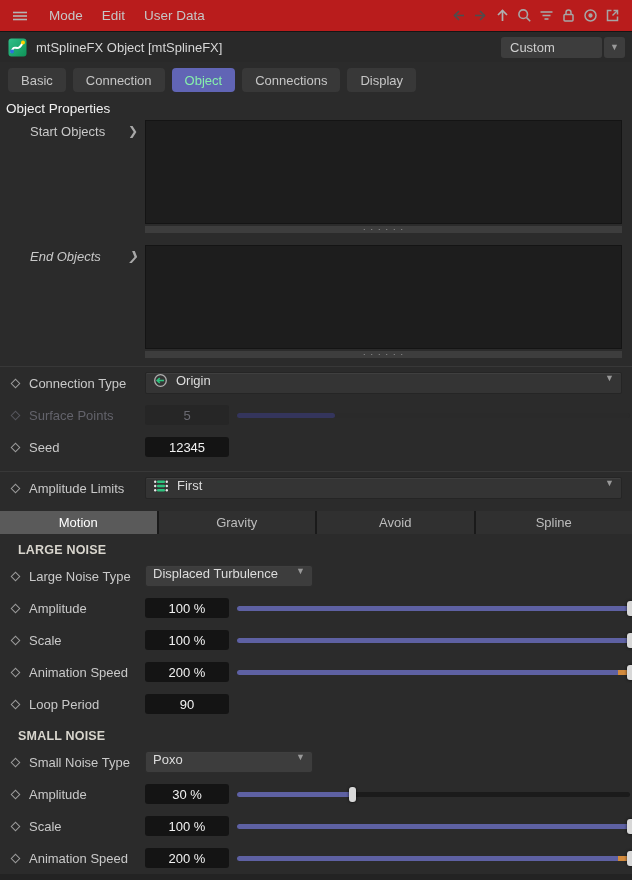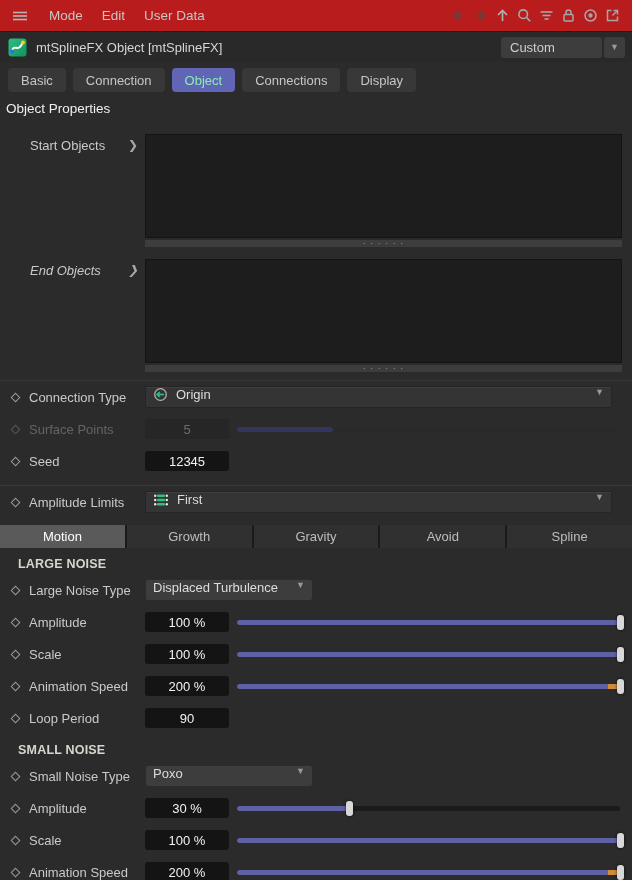--- a/index.html
+++ b/index.html
@@ -21,30 +21,30 @@
   .preset-btn{width:21px;height:21px;background:#3d3d3d;border-radius:3px;display:flex;align-items:center;justify-content:center;color:#9a9a9a;font-size:9px;}
 
   
   .tab-row{display:flex;gap:7px;padding:6px 8px 4px;flex:none;}
   .tab{padding:0 13px;height:24px;display:flex;align-items:center;background:#383838;border-radius:4px;color:#c6c6c6;font-size:13px;cursor:default;}
   .tab.active{background:#6165b5;color:#86efac;}
 
   .props-heading{margin:5px 0 2px 6px;color:#f0f0f0;font-size:13.5px;flex:none;}
 
   
-  .obj-row{display:flex;margin-top:16px;flex:none;}
+  .obj-row{display:flex;margin-top:2px;flex:none;}
   .obj-label-col{width:145px;flex:none;display:flex;align-items:flex-start;padding-top:4px;color:#c9c9c9;}
   .obj-label{margin-left:30px;white-space:nowrap;}
   .obj-chev{margin-left:auto;margin-right:7px;color:#a8a8a8;font-size:12px;}
   .obj-box{flex:1;height:104px;background:#1d1d1d;border:1px solid #141414;margin-right:10px;}
   .grip{height:7px;background:#3d3d3d;margin:2px 10px 0 145px;flex:none;display:flex;align-items:center;justify-content:center;}
   .grip::before{content:"· · · · · ·";color:#9a9a9a;font-size:9px;line-height:5px;letter-spacing:1px;}
 
   
-  .prow{display:flex;align-items:center;height:22px;margin:5px 0;padding-right:10px;flex:none;}
+  .prow{display:flex;align-items:center;height:22px;margin:5px 0;flex:none;}
   .label-col{width:145px;flex:none;display:flex;align-items:center;color:#c9c9c9;}
   .diamond{width:7px;height:7px;border:1px solid #9b9b9b;transform:rotate(45deg);margin-left:12px;flex:none;}
   .label-text{margin-left:10px;white-space:nowrap;}
   .prow.disabled .label-col{color:#63636b;}
   .prow.disabled .diamond{border-color:#55555c;}
 
   .valuebox{width:84px;height:20px;flex:none;background:#141414;border-radius:3px;color:#f2f2f2;display:flex;align-items:center;justify-content:center;}
   .prow.disabled .valuebox{background:#262626;color:#6a6a72;}
 
   .dd{height:22px;background:#343434;border:1px solid #252525;border-radius:2px;display:flex;align-items:flex-start;padding:0 7px;color:#dcdcdc;box-shadow:inset 0 1px 0 #3f3f3f;}
@@ -280,21 +280,20 @@
             </g>
         </svg>
       </span>
       <span class="dd-label">First</span>
       <span class="dd-arrow">▼</span>
     </div>
   </div>
 
   <div class="mode-tabs">
     <div class="mode-tab active">Motion</div>
-    <div class="mode-tab">Growth</div>
     <div class="mode-tab">Gravity</div>
     <div class="mode-tab">Avoid</div>
     <div class="mode-tab">Spline</div>
   </div>
 
   <div class="section-heading">LARGE NOISE</div>
 
   <div class="prow">
     <div class="label-col">
       <span class="diamond"></span>

